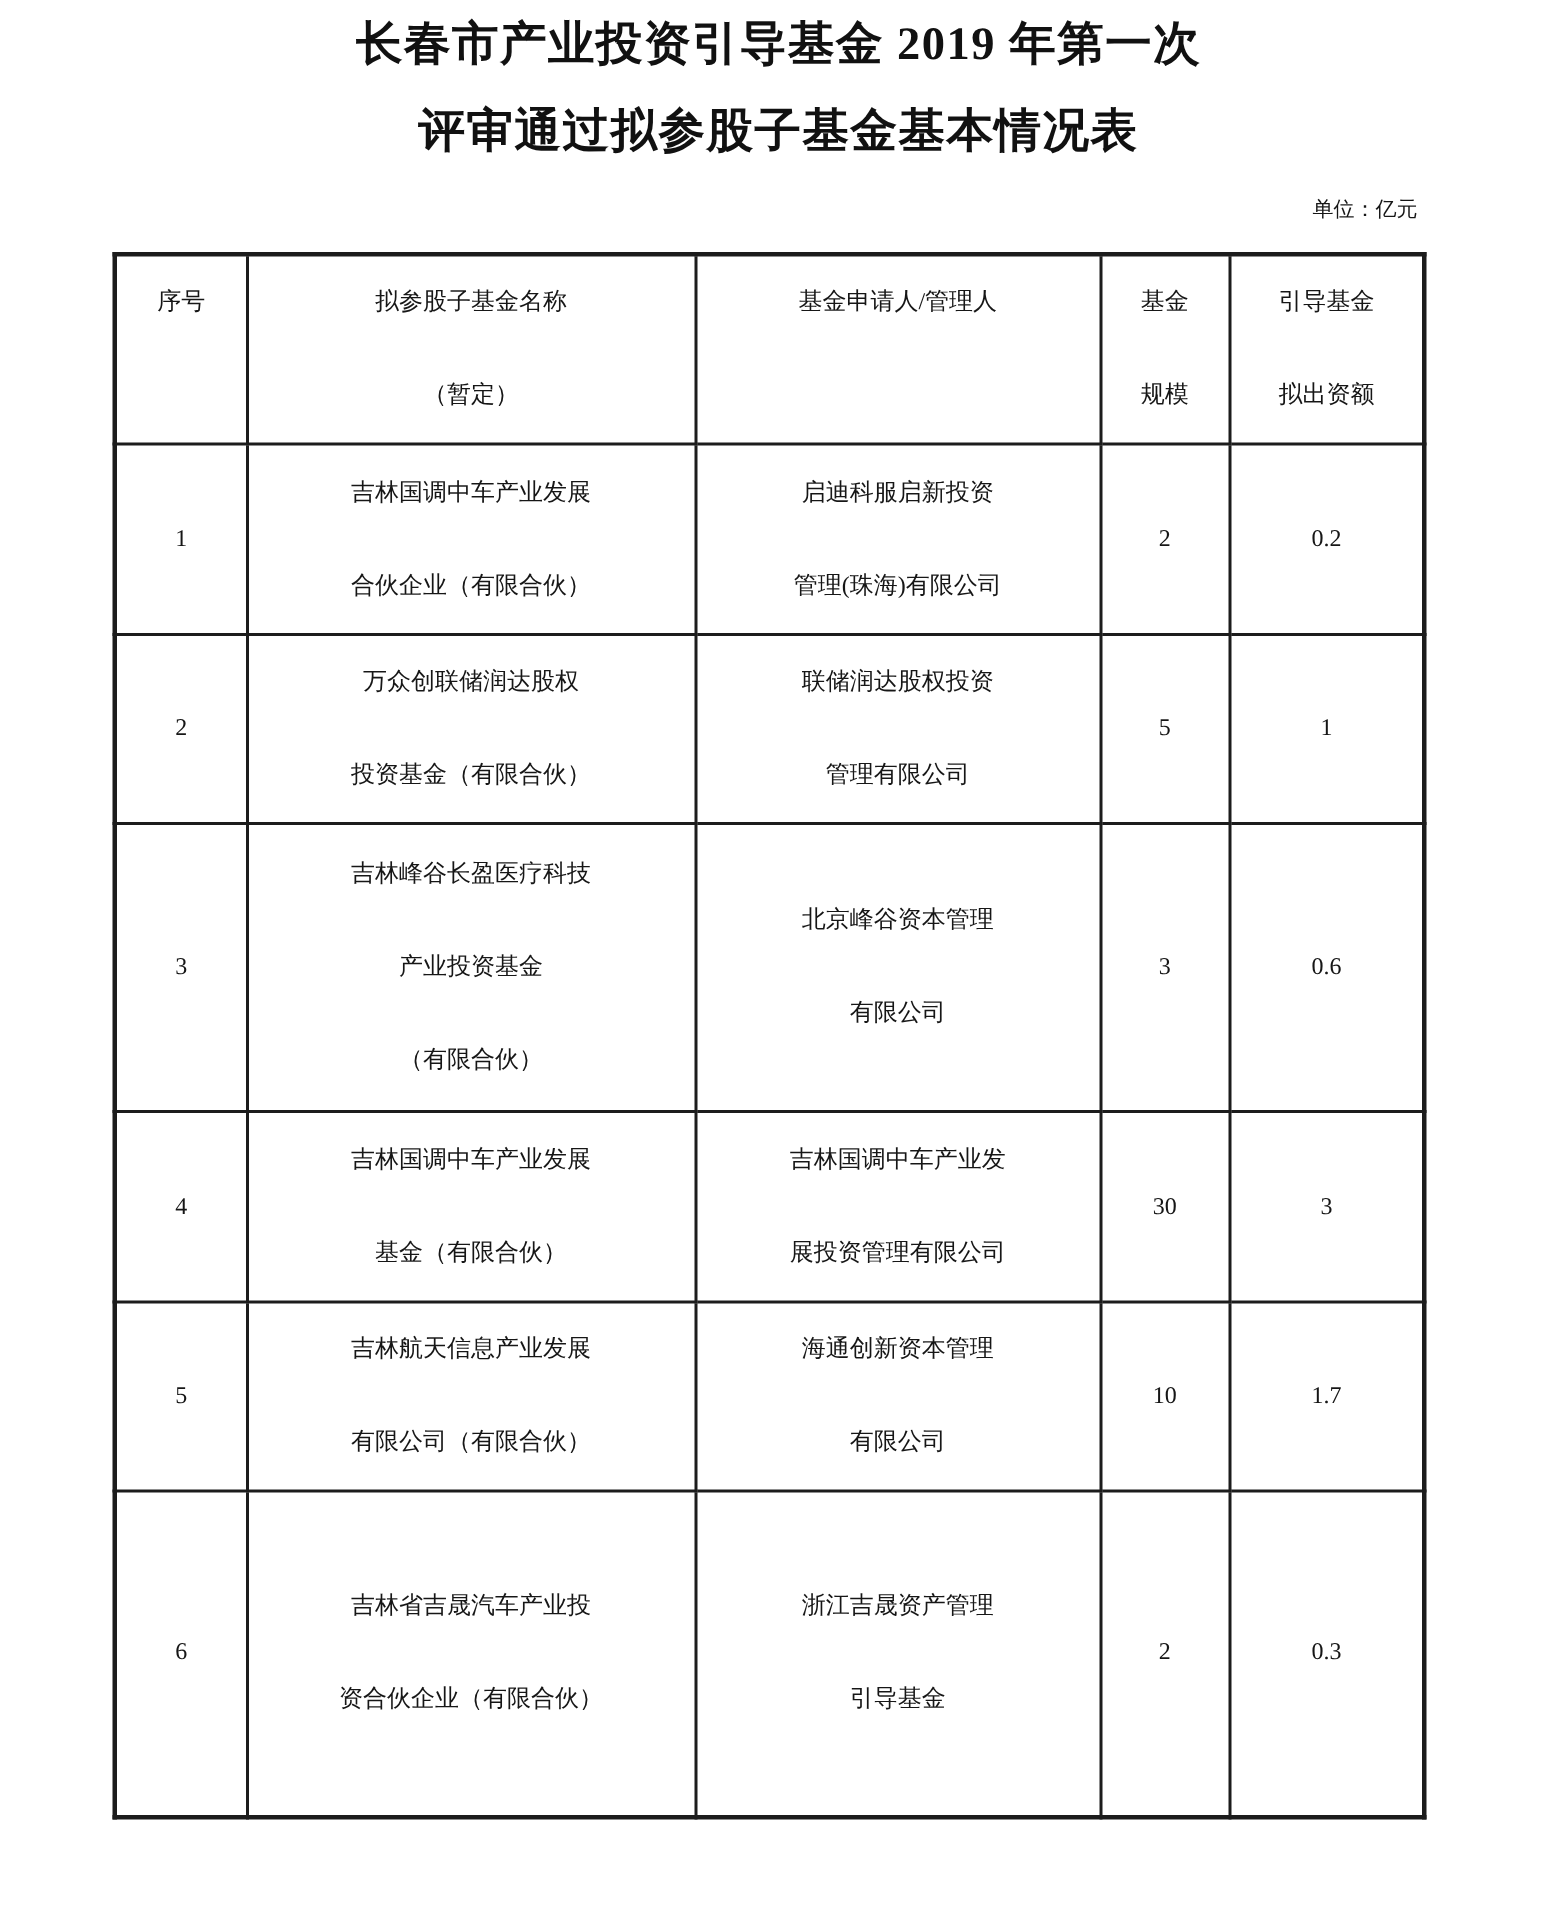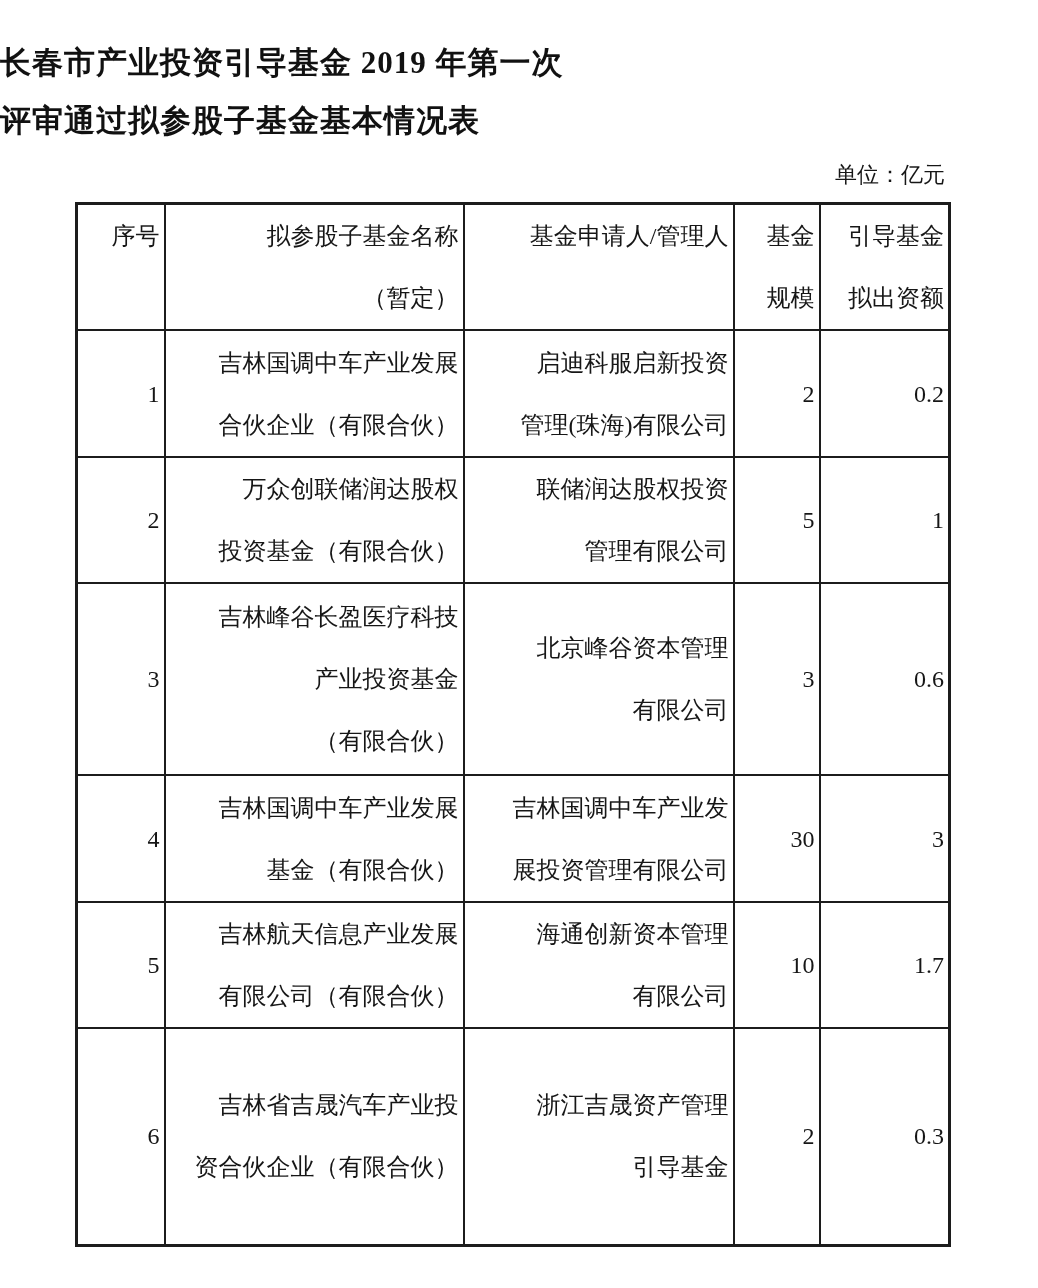--- a/index.html
+++ b/index.html
@@ -14,49 +14,49 @@
     color: #161616;
     overflow: hidden;
   }
   .page {
     position: relative;
     width: 1038px;
     height: 1288px;
     background: #ffffff;
   }
   .title-block {
-    padding-top: 34px;
+    text-align: center;
   }
   .title-line {
     font-size: 31px;
     font-weight: bold;
     line-height: 58px;
     letter-spacing: 1px;
     color: #111111;
   }
   .unit-note {
     width: 873px;
     margin: 11px 0 0 72px;
     text-align: right;
-    font-size: 22px;
+    font-size: 14px;
     line-height: 28px;
     color: #161616;
   }
   table.fund-table {
     border-collapse: collapse;
     table-layout: fixed;
     margin: 13px 0 0 75px;
     width: 873px;
     border: 3px solid #1c1c1c;
   }
   table.fund-table td {
     border: 2px solid #1c1c1c;
-    text-align: right;
+    text-align: center;
     padding: 0 4px;
-    font-size: 24px;
+    font-size: 16px;
     line-height: 62px;
     white-space: pre-line;
     color: #161616;
     overflow: hidden;
   }
   tr.header-row td {
     vertical-align: top;
   }
   tr.data-row td {
     vertical-align: middle;

